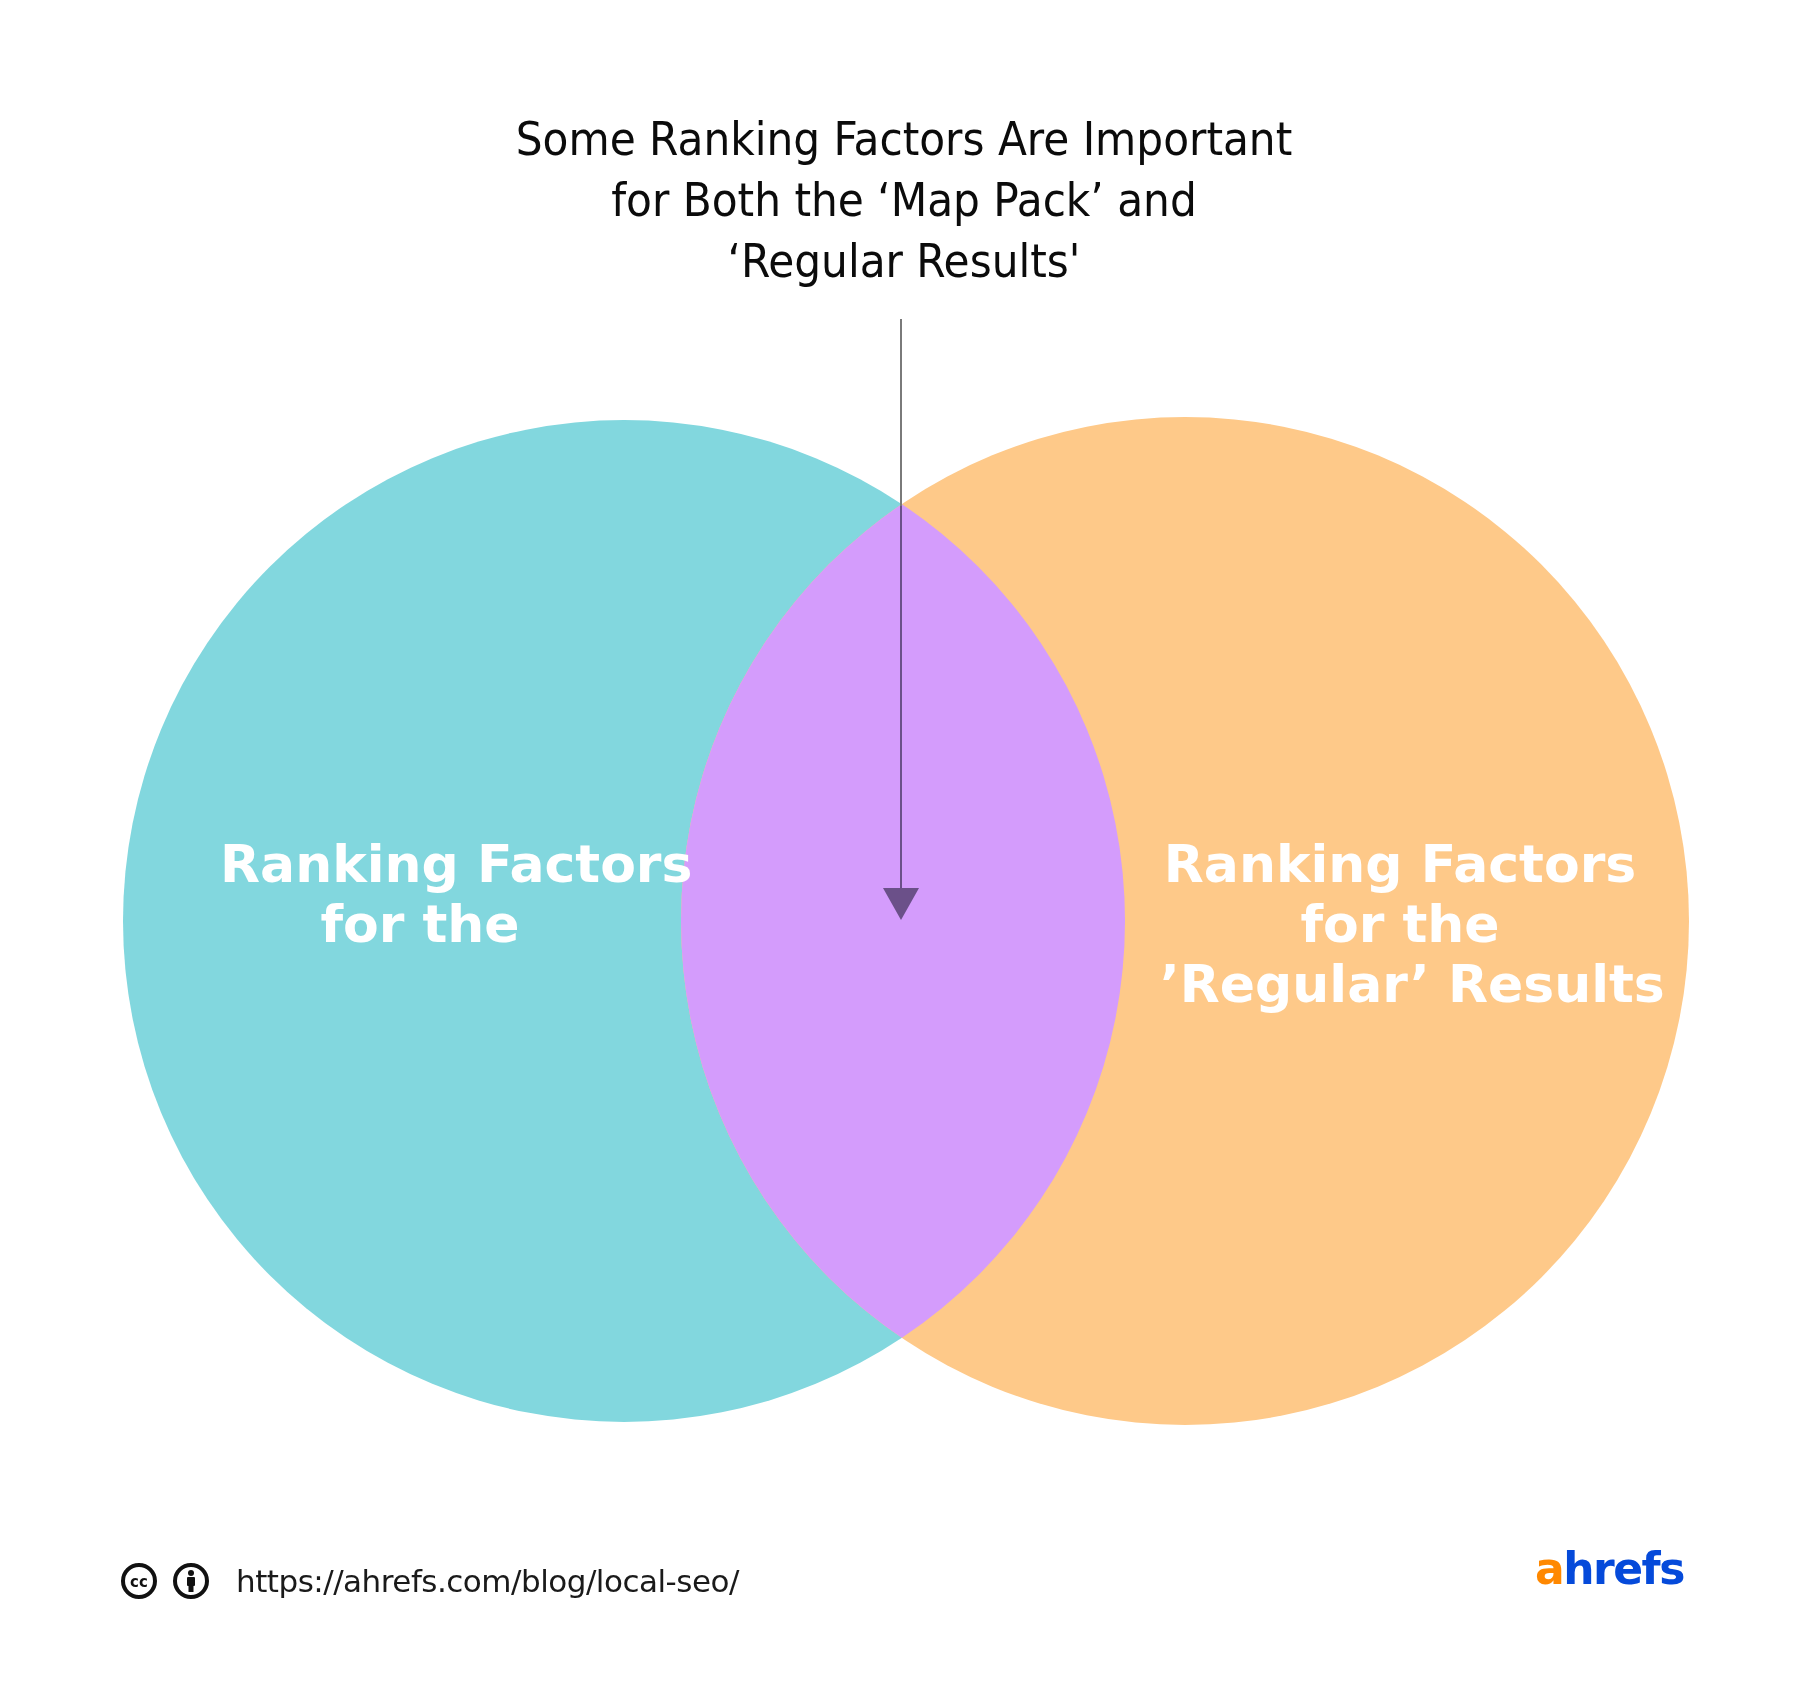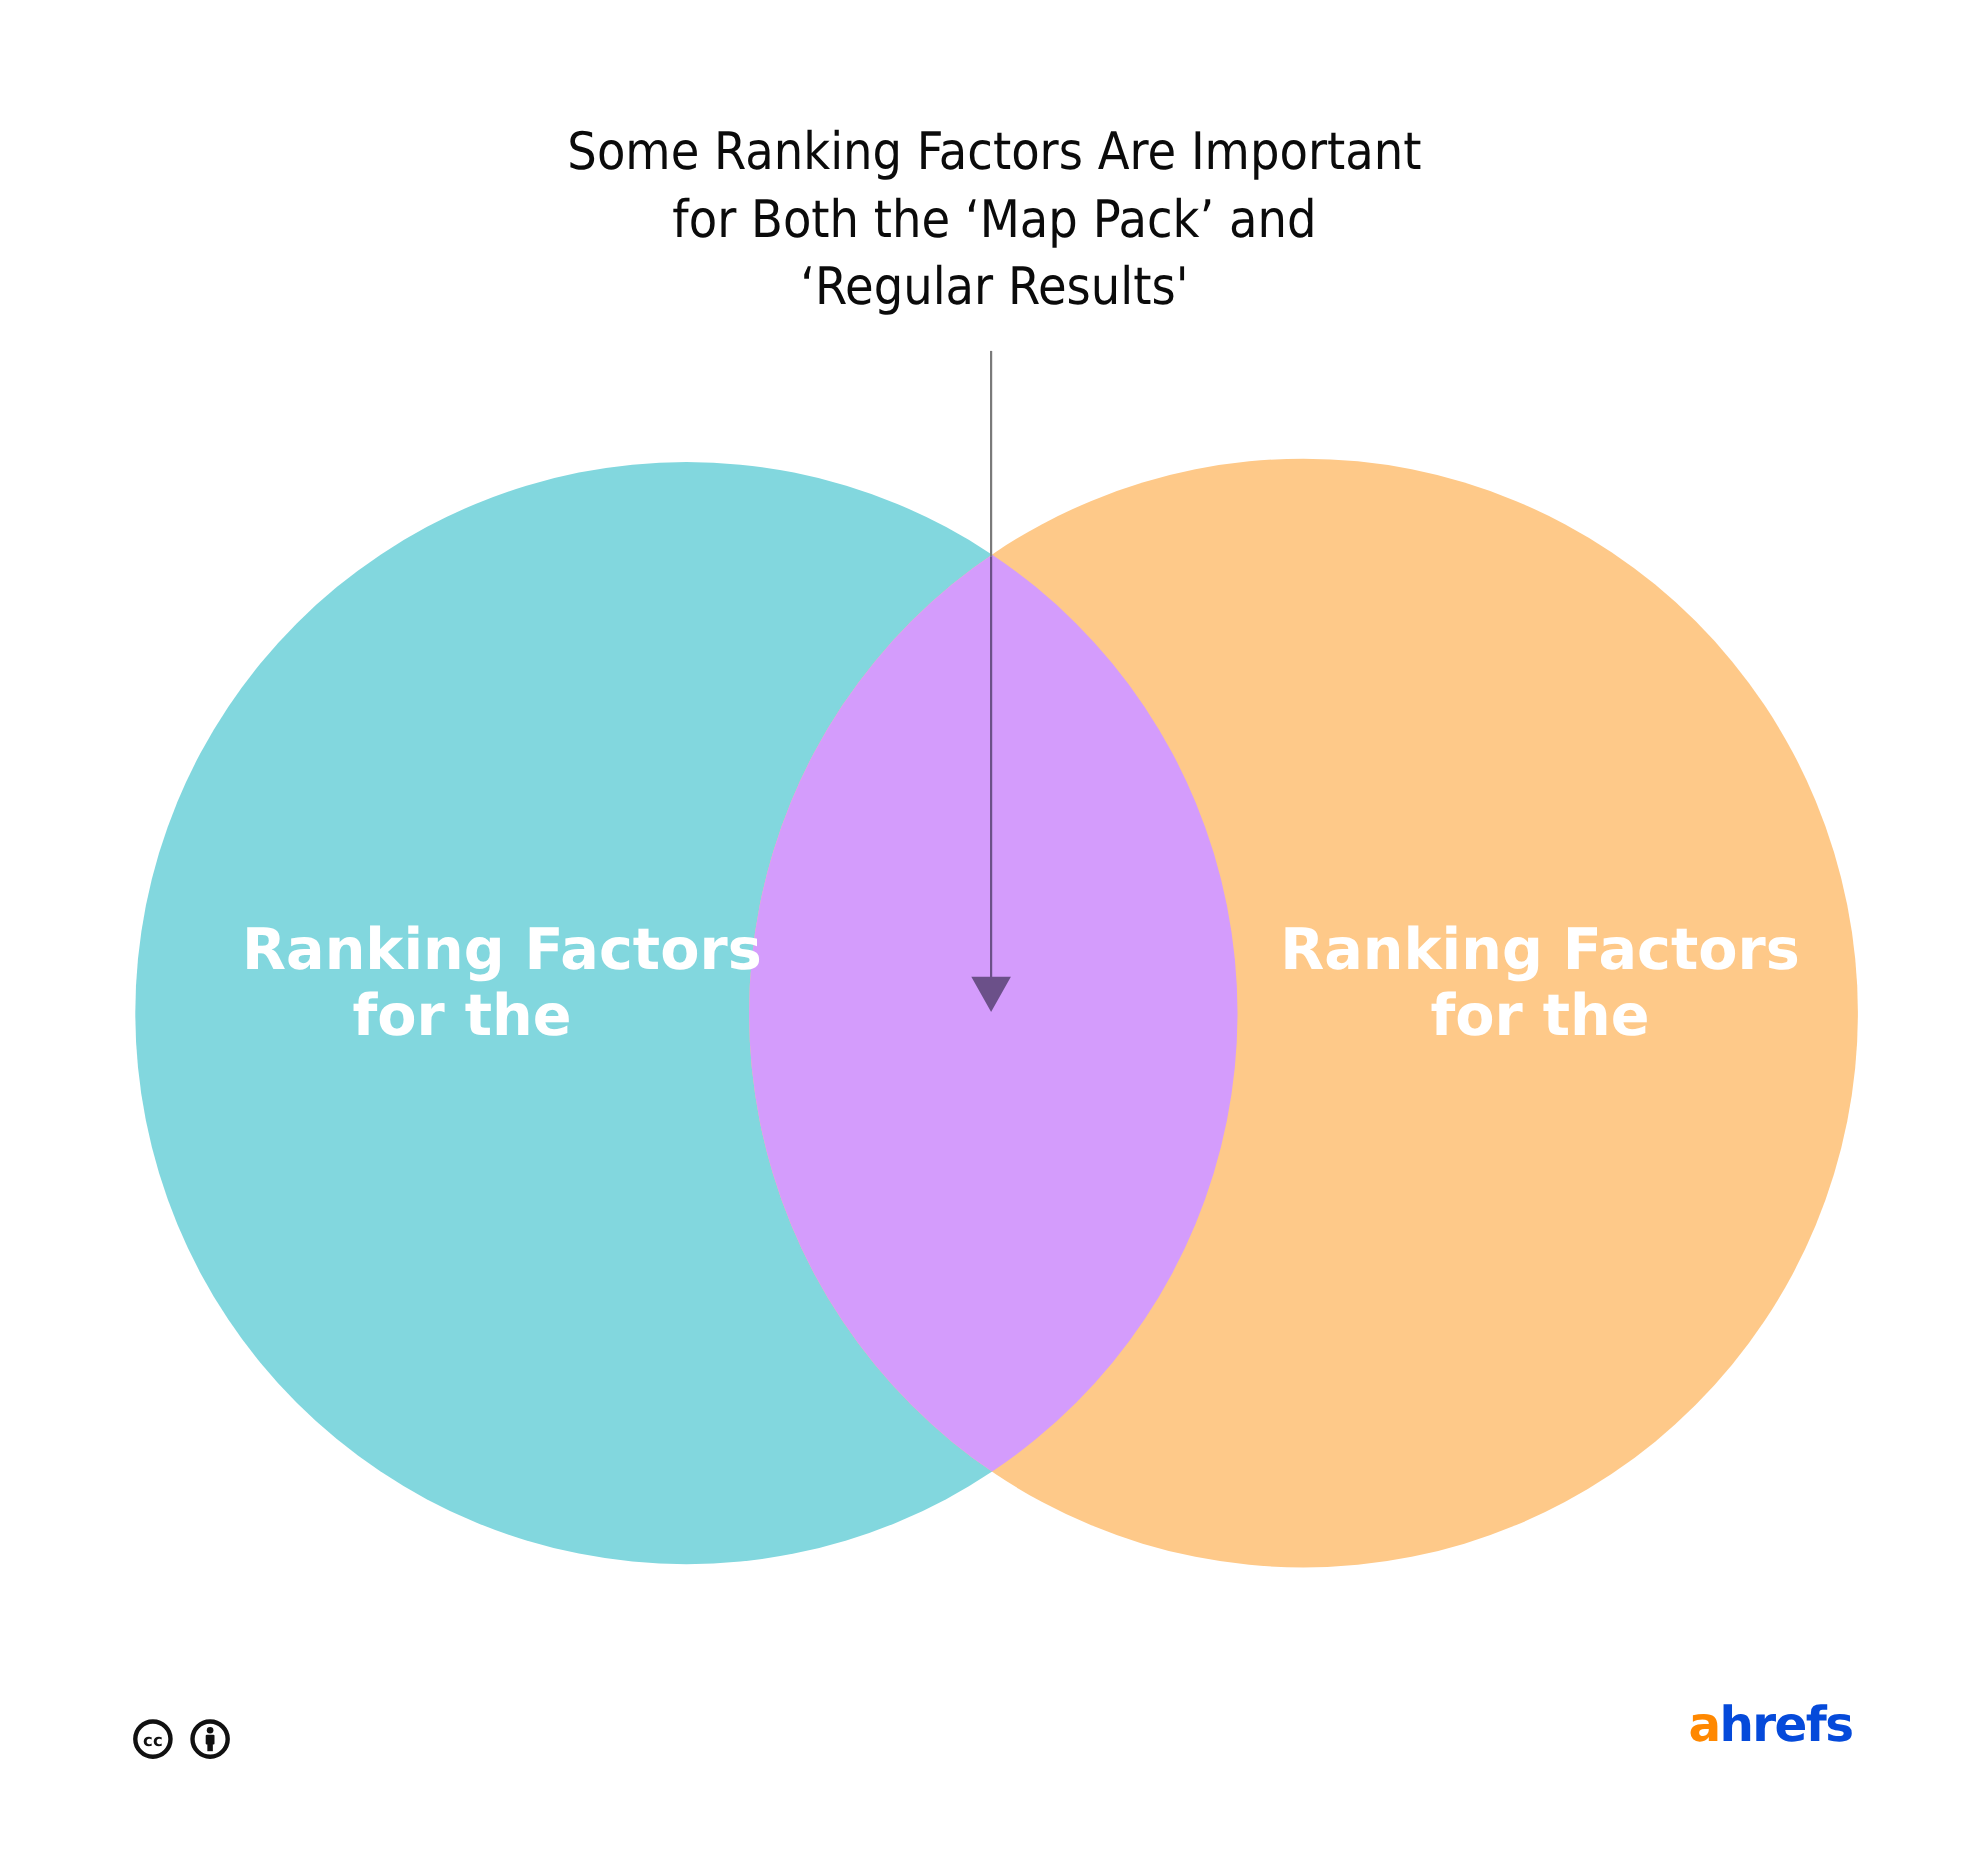--- a/index.html
+++ b/index.html
@@ -42,30 +42,32 @@
 </div>
 
 <div class="label label-left">
   <div>Ranking Factors</div>
   <div>for the</div>
 </div>
 
 <div class="label label-right">
   <div>Ranking Factors</div>
   <div>for the</div>
+  <div>’Regular’ Results</div>
 </div>
 
 <div class="footer">
   <svg class="icon" viewBox="0 0 38 38">
     <circle cx="19" cy="19" r="16" fill="#fff" stroke="#111" stroke-width="4"></circle>
     <text x="19" y="25" text-anchor="middle" font-family="DejaVu Sans, sans-serif" font-weight="bold" font-size="15" fill="#111">cc</text>
   </svg>
   <svg class="icon" viewBox="0 0 38 38">
     <circle cx="19" cy="19" r="16" fill="#fff" stroke="#111" stroke-width="4"></circle>
     <circle cx="19" cy="11" r="3" fill="#111"></circle>
     <rect x="15" y="15" width="8" height="9" rx="1" fill="#111"></rect>
     <rect x="16.5" y="22" width="5" height="8" fill="#111"></rect>
   </svg>
+  <span class="url">https://ahrefs.com/blog/local-seo/</span>
 </div>
 
 <div class="logo">
   <span class="a">a</span><span class="rest">hrefs</span>
 </div>
 
 </body></html>

